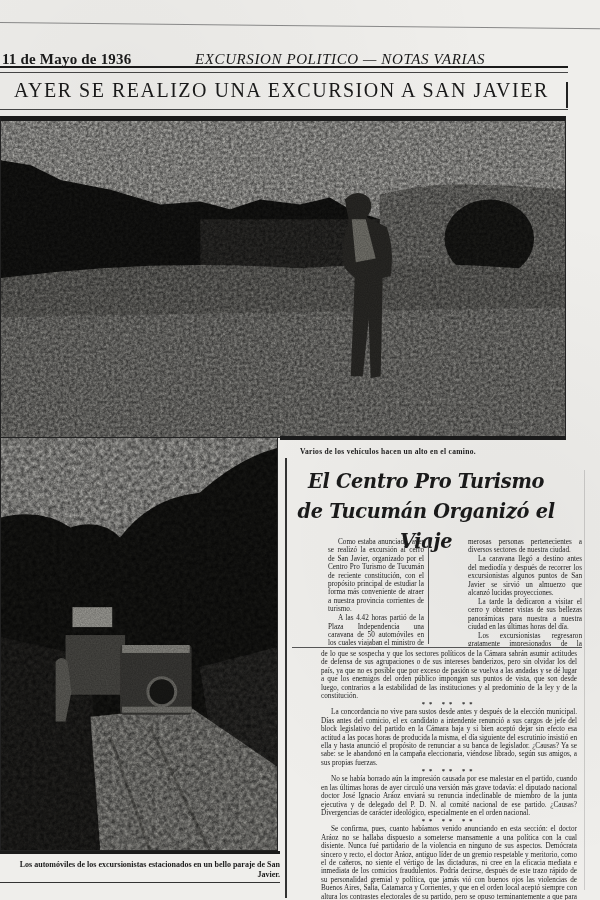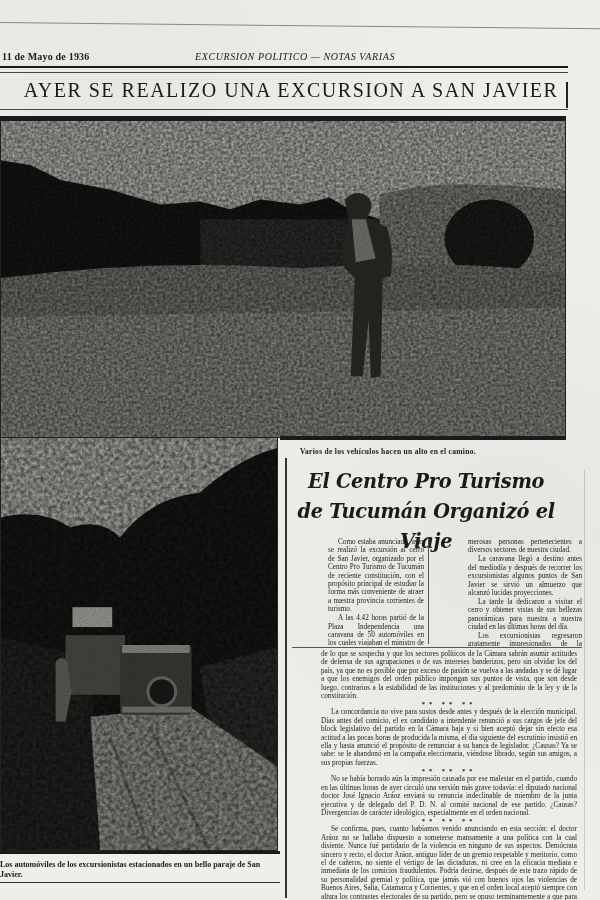--- a/index.html
+++ b/index.html
@@ -17,32 +17,31 @@
       radial-gradient(circle at 85% 60%, rgba(0,0,0,0.04), transparent 45%),
       #efeeeb;
   }
   .top-rule {
     position: absolute; left: 0; top: 22px; width: 600px; height: 1px;
     background: #888; transform: rotate(0.6deg); transform-origin: left;
   }
   .folio {
     position: absolute; left: 0; top: 48px; width: 568px; height: 20px;
     font-family: "Liberation Serif", serif;
-    font-size: 10px;
+    font-size: 15px;
   }
   .folio .date {
     position: absolute; left: 2px; top: 3px; font-weight: bold; letter-spacing: 0.2px;
   }
   .folio .section {
     position: absolute; left: 195px; top: 3px; font-style: italic; letter-spacing: 0.6px;
   }
   .rule-thick { position: absolute; background: #1a1a1a; }
   .headline {
     position: absolute; left: 0; top: 74px; width: 568px; height: 32px;
-    text-align: center;
     font-family: "Liberation Serif", serif;
     font-size: 20px; letter-spacing: 1.5px; font-weight: normal;
     line-height: 32px; padding-left: 14px;
   }
   .headline-tick { position: absolute; left: 566px; top: 82px; width: 2px; height: 26px; background: #222; }
 
   .photo {
     position: absolute; overflow: hidden;
     border: 1px solid #222;
   }
@@ -50,21 +49,21 @@
 
   .photo1 { left: 0; top: 116px; width: 566px; height: 322px; border-top: 5px solid #1a1a1a; }
   .caption1 {
     position: absolute; left: 300px; top: 447px; width: 265px;
     text-align: left; font-size: 7.5px; font-weight: bold; letter-spacing: 0.3px;
     font-family: "Liberation Serif", serif;
   }
   .photo2 { left: 0; top: 437px; width: 278px; height: 414px; border-right: 1px solid #222; }
   .caption2 {
     position: absolute; left: 0; top: 860px; width: 280px;
-    text-align: left; font-size: 8px; font-weight: bold; line-height: 10px;
+    text-align: right; font-size: 8px; font-weight: bold; line-height: 10px;
     font-family: "Liberation Serif", serif;
   }
   .caption2-rule { position: absolute; left: 0; top: 882px; width: 280px; height: 1px; background: #333; }
 
   .article-vrule { position: absolute; left: 285px; top: 458px; width: 2px; height: 440px; background: #333; }
   .sub-head {
     position: absolute; left: 295px; top: 466px; width: 285px;
     font-family: "DejaVu Serif", serif; font-style: italic; font-weight: bold;
     font-size: 21px; line-height: 30px; text-align: center; letter-spacing: -0.3px;
     transform: scaleX(0.92); transform-origin: left;

